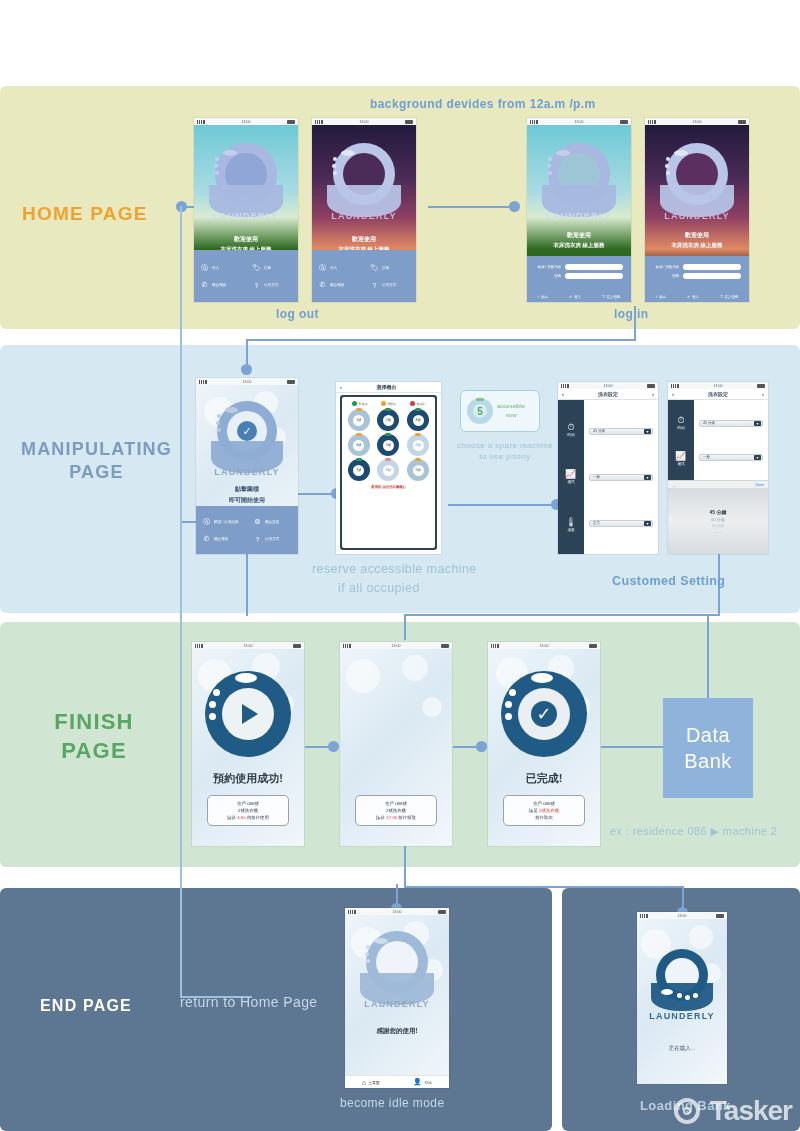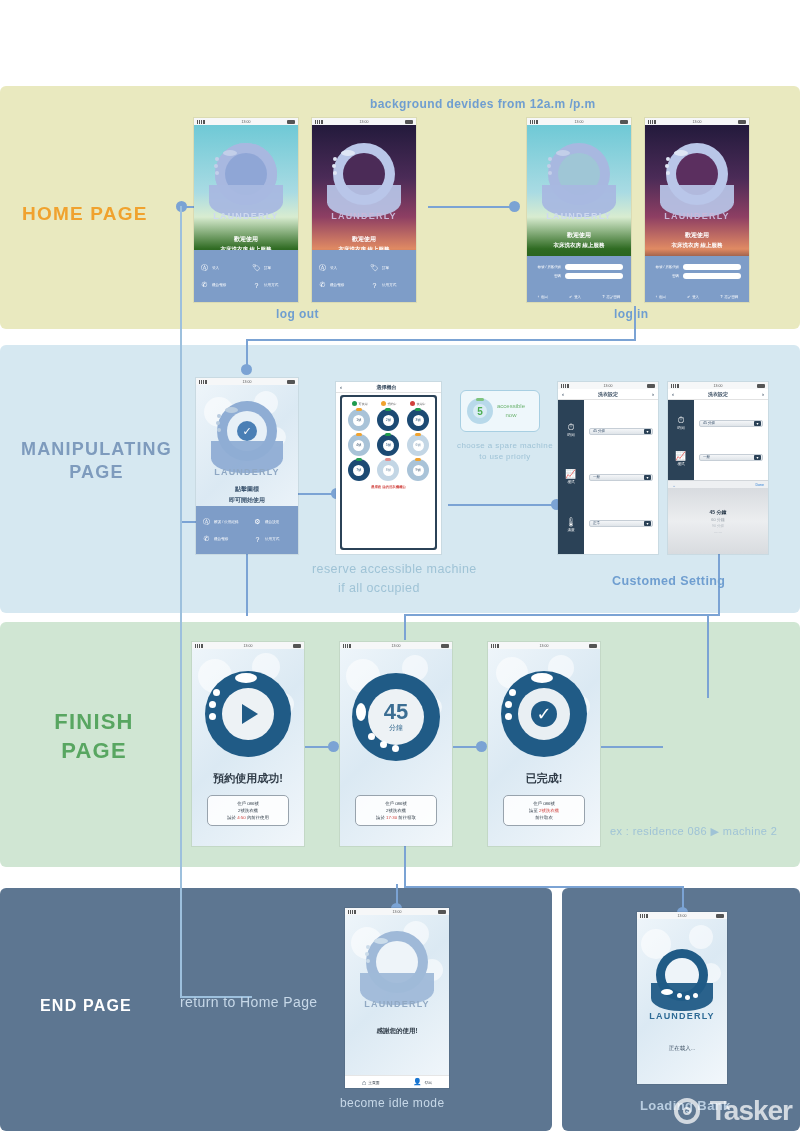--- a/index.html
+++ b/index.html
@@ -291,20 +291,26 @@
   <div class="cap cap-soft" style="left:312px; top:562px; font-size:12.5px;">reserve accessible machine</div>
   <div class="cap cap-soft" style="left:338px; top:581px; font-size:12.5px;">if all occupied</div>
   <div class="cap cap-b" style="left:612px; top:574px; font-size:12.5px;">Customed Setting</div>
   <div class="cap cap-soft" style="left:455px; top:441px; font-size:8px; width:100px; text-align:center;">choose a spare machine</div>
   <div class="cap cap-soft" style="left:455px; top:452px; font-size:8px; width:100px; text-align:center;">to use priorly</div>
   <div class="cap cap-soft" style="left:610px; top:825px; font-size:11px;">ex : residence 086 ▶ machine 2</div>
   <div class="cap cap-white" style="left:180px; top:994px; font-size:14px;">return to Home Page</div>
   <div class="cap cap-white" style="left:340px; top:1096px; font-size:12px;">become idle mode</div>
   <div class="cap" style="left:640px; top:1098px; font-size:13px; font-weight:bold; color:#b9cde0;">Loading Bank</div>
 
+  <div class="databank">
+    <div>
+      <div>Data</div>
+      <div>Bank</div>
+    </div>
+  </div>
 
   <div class="callout">
     <div class="cdial">
       <div class="ctk"></div>
       <div class="ci"></div>
       <div class="cn">5</div>
     </div>
     <div class="ctxt">
       <div>accessible</div>
       <div>now</div>
@@ -741,32 +747,20 @@
   <div class="phone" style="left:340px; top:642px; width:112px; height:204px;">
     <div class="statusbar">
       <span class="sb-bars"></span>
       <span class="sb-c">13:00</span>
       <span class="sb-batt"></span>
     </div>
     <div class="hero hero-soft" style="height:197px;">
       <div class="bokeh" style="left:6px; top:10px; width:34px; height:34px;"></div>
       <div class="bokeh" style="left:62px; top:6px; width:26px; height:26px;"></div>
       <div class="bokeh" style="left:82px; top:48px; width:20px; height:20px;"></div>
-      <div class="bigcircle" style="top:24px;">
-        <div class="o" style="width:88px; height:88px;">
-          <div class="i" style="width:56px; height:56px;">
-            <div class="mins">45</div>
-            <div class="minsu">分鐘</div>
-          </div>
-          <div style="position:absolute; left:4px; top:30px; width:10px; height:18px; border-radius:50%; background:#fff;"></div>
-          <div style="position:absolute; left:16px; top:60px; width:7px; height:7px; border-radius:50%; background:#fff;"></div>
-          <div style="position:absolute; left:28px; top:68px; width:7px; height:7px; border-radius:50%; background:#fff;"></div>
-          <div style="position:absolute; left:40px; top:72px; width:7px; height:7px; border-radius:50%; background:#fff;"></div>
-        </div>
-      </div>
       <div class="finish-title" style="top:126px;"></div>
       <div class="infobox" style="top:146px; width:82px;">
         <div>住戶 086號</div>
         <div>2號洗衣機</div>
         <div>
           <span>請於 </span><span class="hl">17:30</span><span> 前往領取</span>
         </div>
       </div>
     </div>
   </div>

